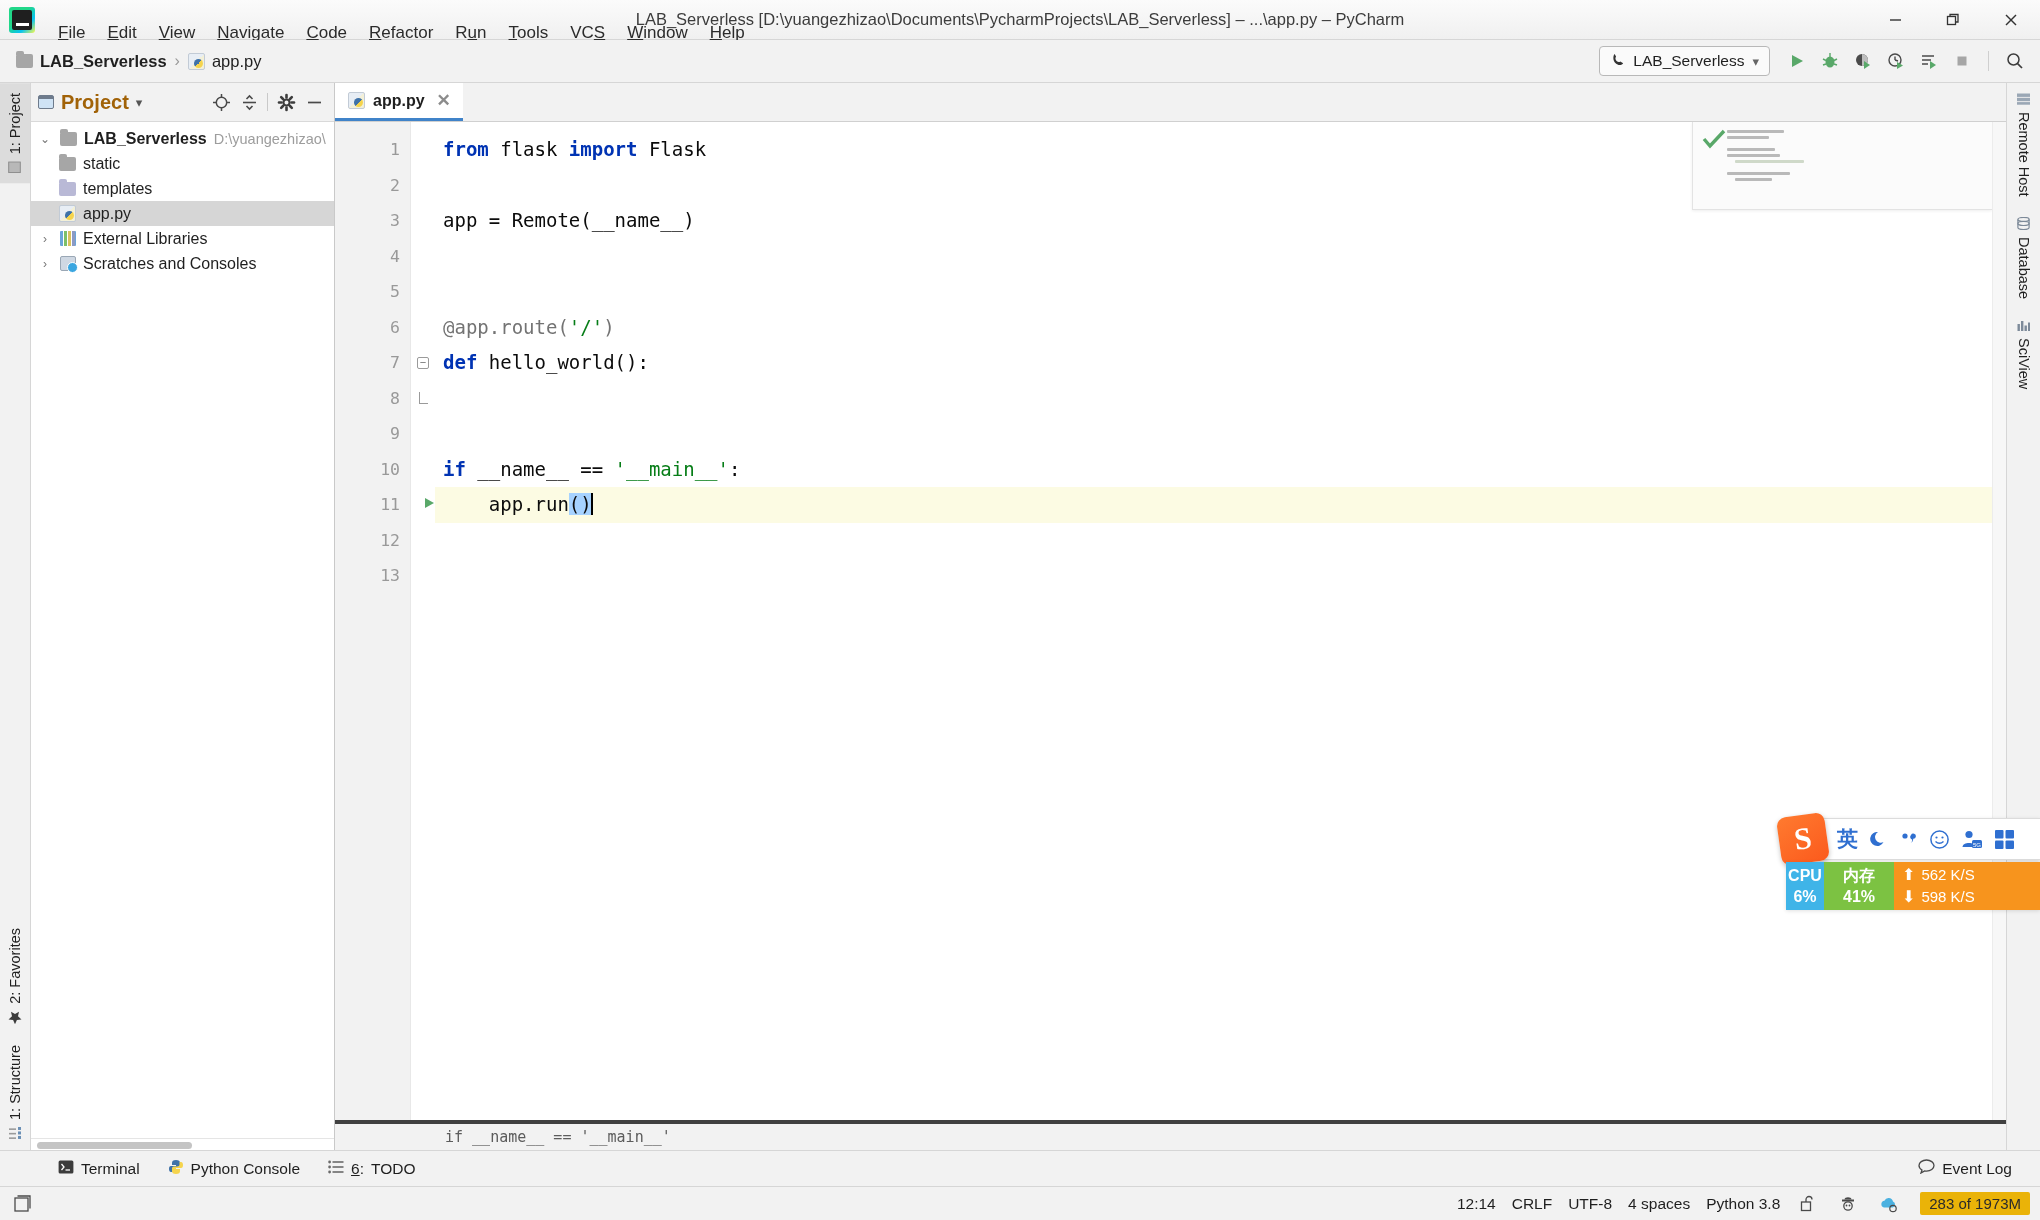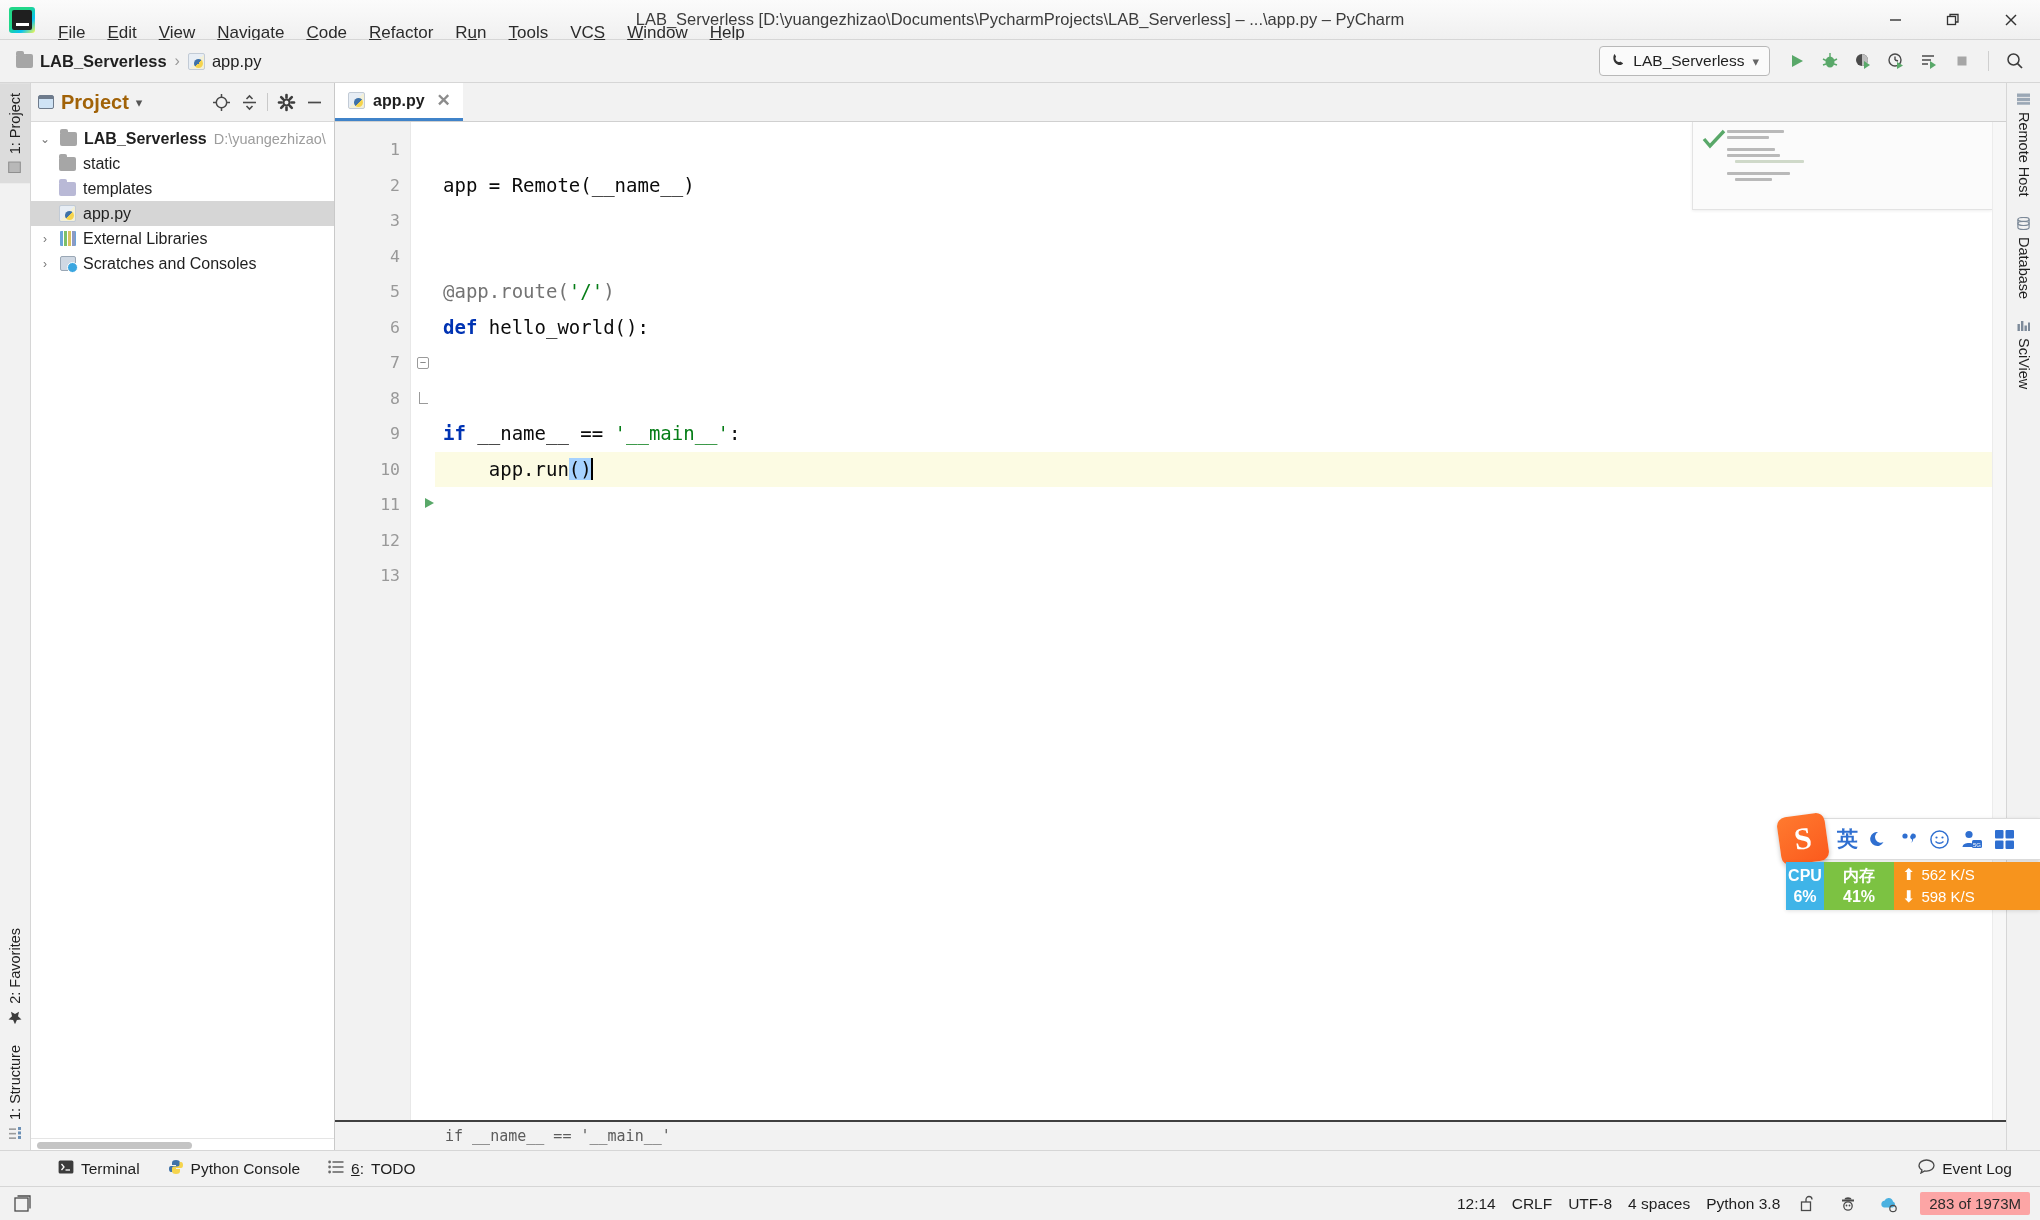--- a/index.html
+++ b/index.html
@@ -251,21 +251,21 @@
   }
   .lens .check { position:absolute; left:8px; top:6px; }
   .lens .mini { position:absolute; left:34px; top:8px; width:92px; }
   .mini-row { height:3px; background:#b9b9b9; margin-bottom:3px; border-radius:1px; }
   .stripe {
     width: 14px; flex:0 0 14px; background: #f7f7f7; border-left:1px solid #ececec;
     position: relative;
   }
 
   .editor-crumb {
-    height: 30px; flex: 0 0 30px; background: #f2f2f2; border-top: 2px solid #404040;
+    height: 30px; flex: 0 0 30px; background: #f2f2f2; border-top: 4px solid #404040;
     display: flex; align-items: center; padding-left: 110px;
     font-family: "DejaVu Sans Mono", monospace; font-size: 15px; color: #5c5c5c;
   }
 
   
   .bottombar {
     height: 36px; flex: 0 0 36px; background: #f2f2f2; border-top: 1px solid #d6d6d6;
     display: flex; align-items: center; padding-left: 44px; gap: 0px;
   }
   .bb-item {
@@ -278,21 +278,21 @@
   
   .statusbar {
     height: 34px; flex: 0 0 34px; background: #f2f2f2; border-top:1px solid #d6d6d6;
     display: flex; align-items: center; padding: 0 10px; gap: 0px;
     font-size: 15.5px; color: #1f1f1f;
   }
   .sb-left { display:flex; align-items:center; gap:10px; }
   .sb-right { margin-left: auto; display: flex; align-items: center; gap: 16px; }
   .sb-item { cursor: default; white-space: nowrap; }
   .mem-gauge {
-    background: #fca5a5; padding: 3px 9px; border-radius: 2px; font-size: 15px;
+    background: #eab308; padding: 3px 9px; border-radius: 2px; font-size: 15px;
     color:#2b2b2b; margin-left:4px;
   }
   .sb-ico-btn { display:flex; align-items:center; justify-content:center; width:24px;height:24px; cursor:default;}
 
   
   .ime-bar {
     position: absolute; right: 0px; top: 818px; width: 254px; height: 42px;
     background: #ffffff; border: 1px solid #dcdcdc; border-right: none;
     display: flex; align-items: center; gap: 11px; padding-left: 50px;
     box-shadow: 0 1px 4px rgba(0,0,0,.12);
@@ -611,20 +611,21 @@
               <span class="fold-end"></span>
             </div>
           <div class="fold-line"></div>
           <div class="fold-line"></div>
           <div class="fold-line"></div>
           <div class="fold-line"></div>
           <div class="fold-line"></div>
         </div>
 
         <div class="code">
+          <div class="cline"><span class="kw">from</span> flask <span class="kw">import</span> Flask</div>
           <div class="cline"></div>
           <div class="cline">app = Remote(__name__)</div>
           <div class="cline"></div>
           <div class="cline"></div>
           <div class="cline"><span class="deco">@app.route(</span><span class="str">'/'</span><span class="deco">)</span></div>
           <div class="cline"><span class="kw">def</span> hello_world():</div>
           <div class="cline"></div>
           <div class="cline"></div>
           <div class="cline"><span class="kw">if</span> __name__ == <span class="str">'__main__'</span>:</div>
           <div class="cline hl">    app.run<span class="sel">()</span><span class="caret"></span></div>

